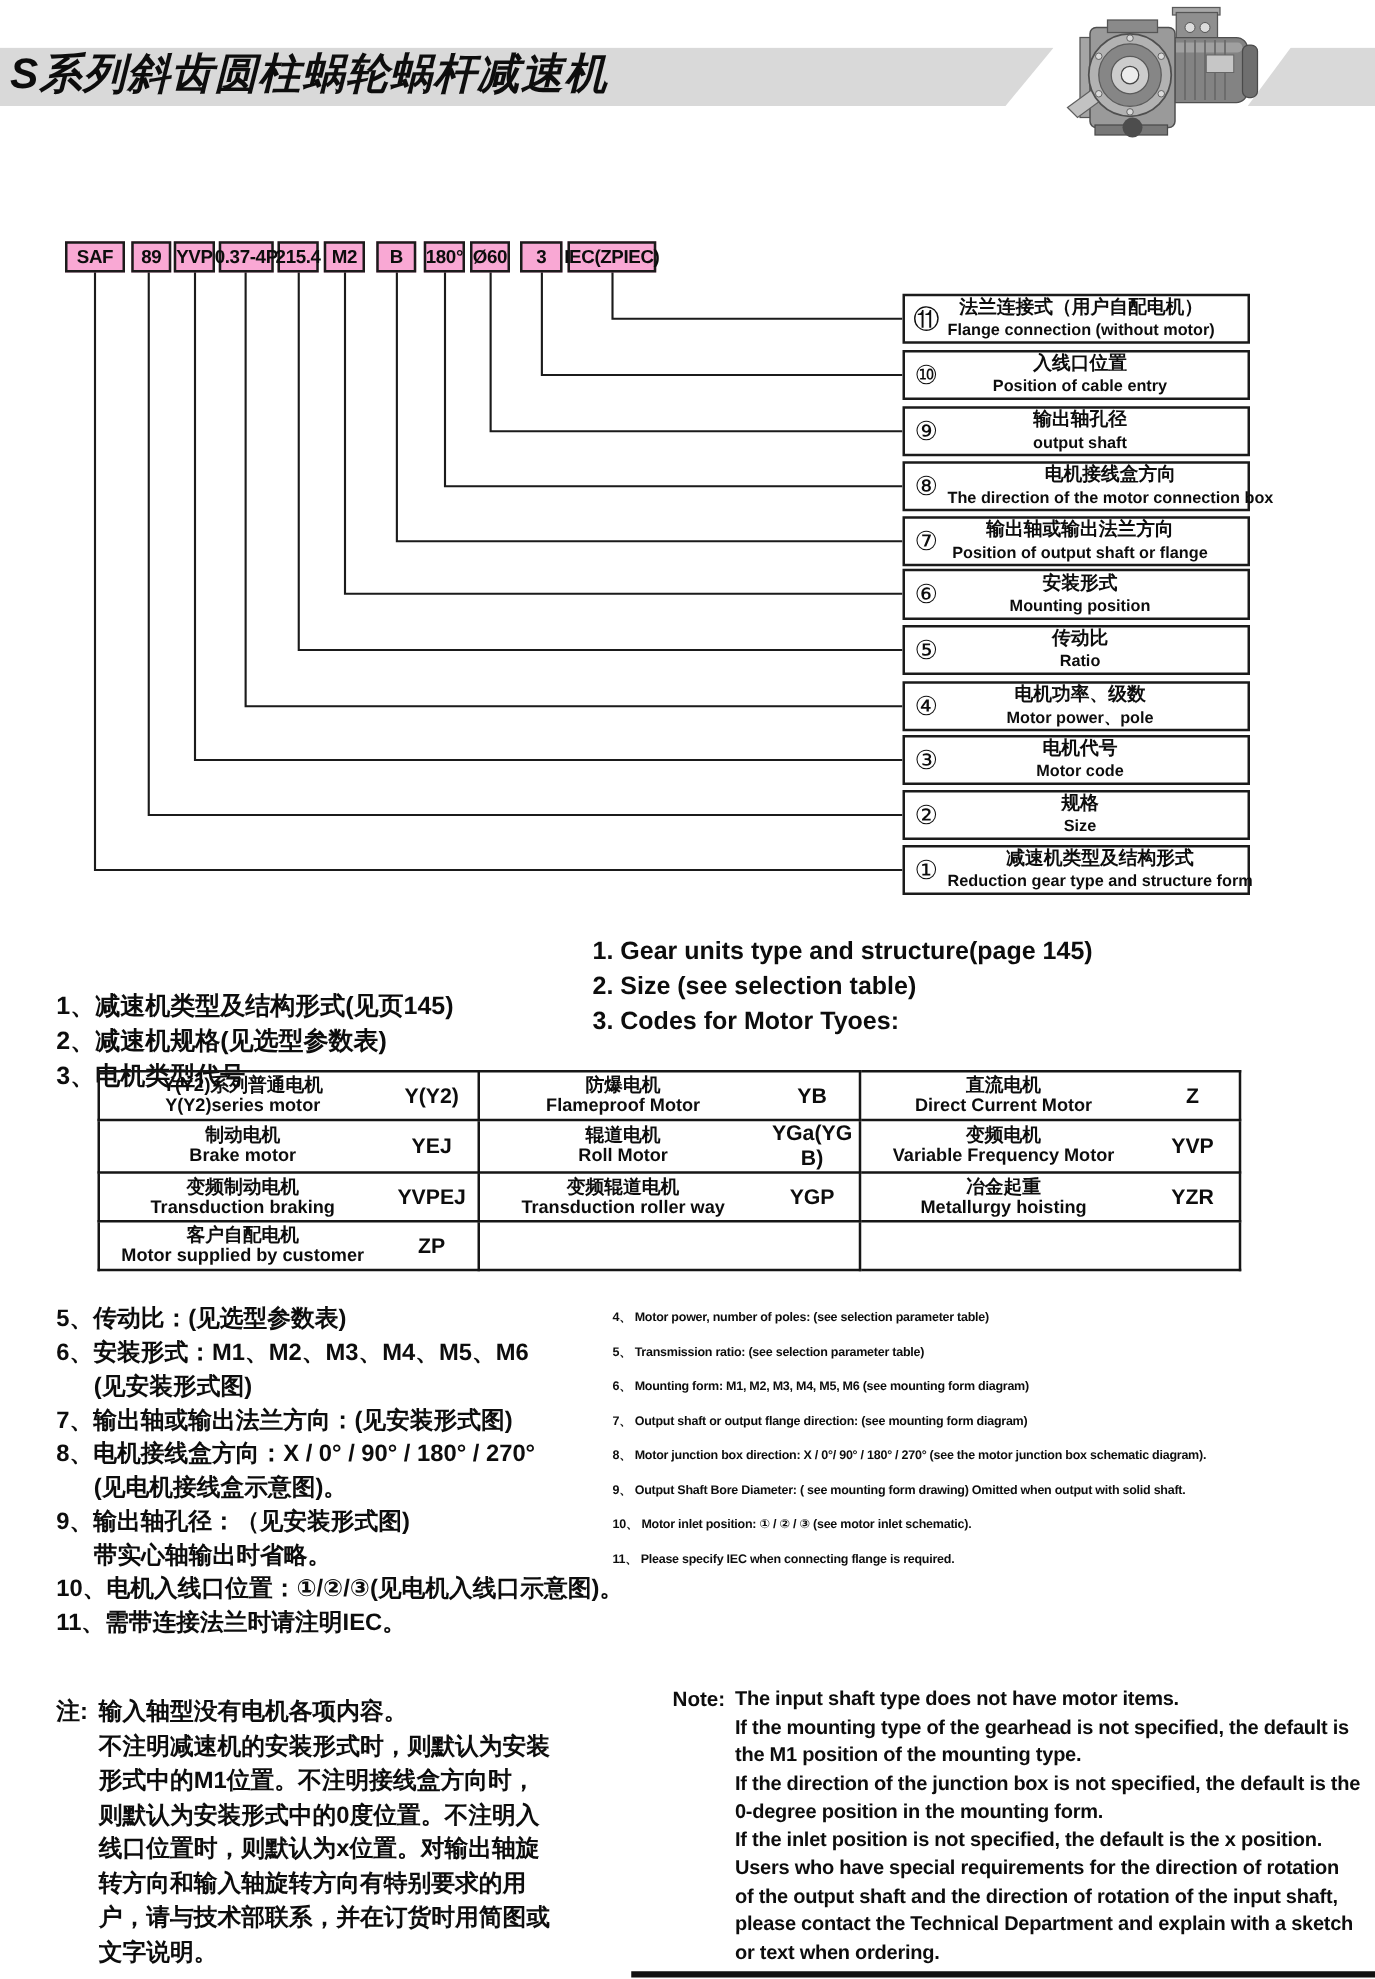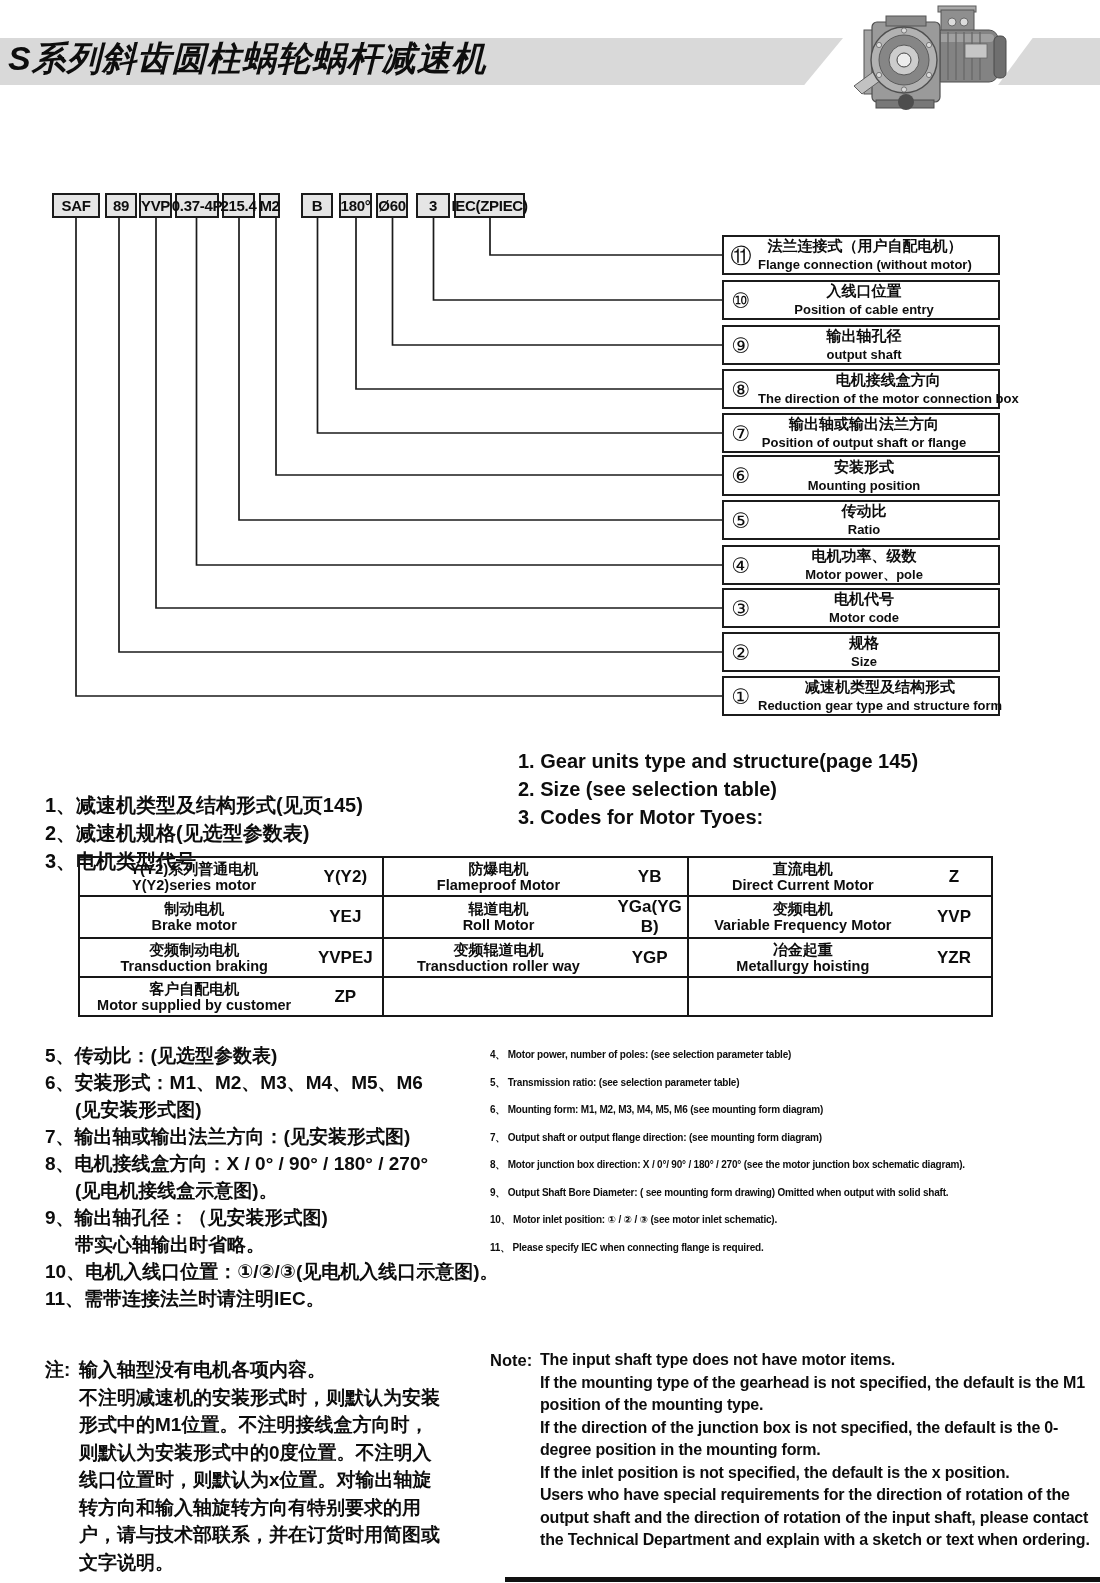--- a/index.html
+++ b/index.html
@@ -11,54 +11,54 @@
              clip-path:polygon(0 0,100% 0,95.4% 100%,0 100%);}
   .band-right{left:998px;top:38px;width:102px;height:47px;
               clip-path:polygon(34% 0,100% 0,100% 100%,0 100%);}
   .page-title{position:absolute;left:8px;top:36px;margin:0;font-size:34px;font-weight:bold;
               font-style:italic;letter-spacing:1px;white-space:nowrap;}
   .section-heading{position:absolute;left:8px;top:114px;margin:0;font-size:25px;font-weight:bold;white-space:nowrap;}
   .section-heading .en{margin-left:14px;}
   
   .connectors{position:absolute;left:0;top:0;width:1100px;height:740px;pointer-events:none;}
   .code-box{position:absolute;top:193px;height:25px;box-sizing:border-box;border:2px solid #1b1b1b;
-            background:#e5e5e5;display:flex;align-items:center;justify-content:center;
+            background:#f9a8d4;display:flex;align-items:center;justify-content:center;
             font-size:15px;font-weight:bold;letter-spacing:-0.3px;white-space:nowrap;}
   .label-box{position:absolute;left:722px;width:278px;height:40px;box-sizing:border-box;
              border:2px solid #1b1b1b;background:#fff;display:flex;align-items:center;}
   .label-box .circ{width:34px;text-align:center;font-size:21px;line-height:21px;flex:0 0 34px;}
   .label-box .txt{flex:1;text-align:center;padding-right:28px;}
   .label-box .lz{font-size:15px;font-weight:bold;line-height:17px;white-space:nowrap;}
   .label-box .le{font-size:13px;font-weight:bold;line-height:15px;white-space:nowrap;}
   .label-box .le.xcond{transform:scaleX(0.85);transform-origin:center;}
   
   .top-list{position:absolute;top:747px;}
   .top-list.zh{left:45px;margin-top:44px;}
-  .top-list.en{left:518px;}
+  .top-list.en{left:474px;}
   .top-list p{margin:0;font-size:20px;font-weight:bold;line-height:28px;white-space:nowrap;}
   
   .motor-table{position:absolute;left:78px;top:856px;width:915px;border-collapse:collapse;table-layout:fixed;}
   .motor-table td{border:2px solid #161616;height:37px;padding:0;vertical-align:middle;}
   .cellwrap{display:flex;align-items:center;width:100%;}
   .cellwrap .desc{flex:1;text-align:center;line-height:16px;}
   .cellwrap .desc .zh{font-size:15px;font-weight:bold;}
   .cellwrap .desc .en{font-size:14.5px;font-weight:bold;}
   .cellwrap .code{flex:0 0 74px;text-align:center;font-size:17px;font-weight:bold;}
   
   .lower-zh{position:absolute;left:45px;top:1042px;width:450px;}
   .lower-zh div{font-size:19px;font-weight:bold;line-height:27px;white-space:nowrap;}
   .lower-zh div.ind{padding-left:30px;}
   .note-zh{position:absolute;left:45px;top:1356px;width:400px;display:flex;}
   .note-zh .nlab{flex:0 0 34px;font-size:19px;font-weight:bold;line-height:27.5px;}
   .note-zh .ntxt{flex:1;font-size:19px;font-weight:bold;line-height:27.5px;}
   .note-zh .ntxt p{margin:0;}
   .lower-en{position:absolute;left:490px;top:1042px;width:590px;}
   .lower-en p{margin:0 0 1px 0;font-size:10px;font-weight:bold;letter-spacing:-0.2px;line-height:26.5px;}
   .note-en{position:absolute;left:490px;top:1349px;width:600px;display:flex;}
-  .note-en .nlab{flex:0 0 50px;font-size:16.5px;font-weight:bold;line-height:22.5px;}
+  .note-en .nlab{flex:0 0 50px;font-size:16.5px;font-weight:bold;line-height:22.5px;margin-left:48px;}
   .note-en .ntxt{flex:1;font-size:16px;font-weight:bold;letter-spacing:-0.2px;line-height:22.5px;}
   .note-en .ntxt p{margin:0;}
   .footer-bar{position:absolute;left:505px;top:1577px;width:595px;height:5px;background:#111;}
 </style>
 </head>
 <body>
 
 <div class="page">
 
   <div class="band band-main"></div>
@@ -117,21 +117,21 @@
       <polyline points="433.5,217 433.5,300 722,300"></polyline>
       <polyline points="490,217 490,255 722,255"></polyline>
     </g>
   </svg>
 
   <div class="code-box" style="left:52px;width:48px">SAF</div>
   <div class="code-box" style="left:105px;width:32px">89</div>
   <div class="code-box" style="left:139px;width:33px">YVP</div>
   <div class="code-box" style="left:175px;width:44px">0.37-4P</div>
   <div class="code-box" style="left:222px;width:33px">215.4</div>
-  <div class="code-box" style="left:259px;width:21px">M2</div>
+  <div class="code-box" style="left:259px;width:33px">M2</div>
   <div class="code-box" style="left:301px;width:32px">B</div>
   <div class="code-box" style="left:339px;width:33px">180°</div>
   <div class="code-box" style="left:376px;width:32px">Ø60</div>
   <div class="code-box" style="left:416px;width:34px">3</div>
   <div class="code-box" style="left:454px;width:71px">IEC(ZPIEC)</div>
 
   <div class="label-box" style="top:235px">
       <span class="circ">⑪</span>
       <span class="txt"><span class="lz">法兰连接式（用户自配电机）</span><br><span class="le">Flange connection (without motor)</span></span>
     </div>

